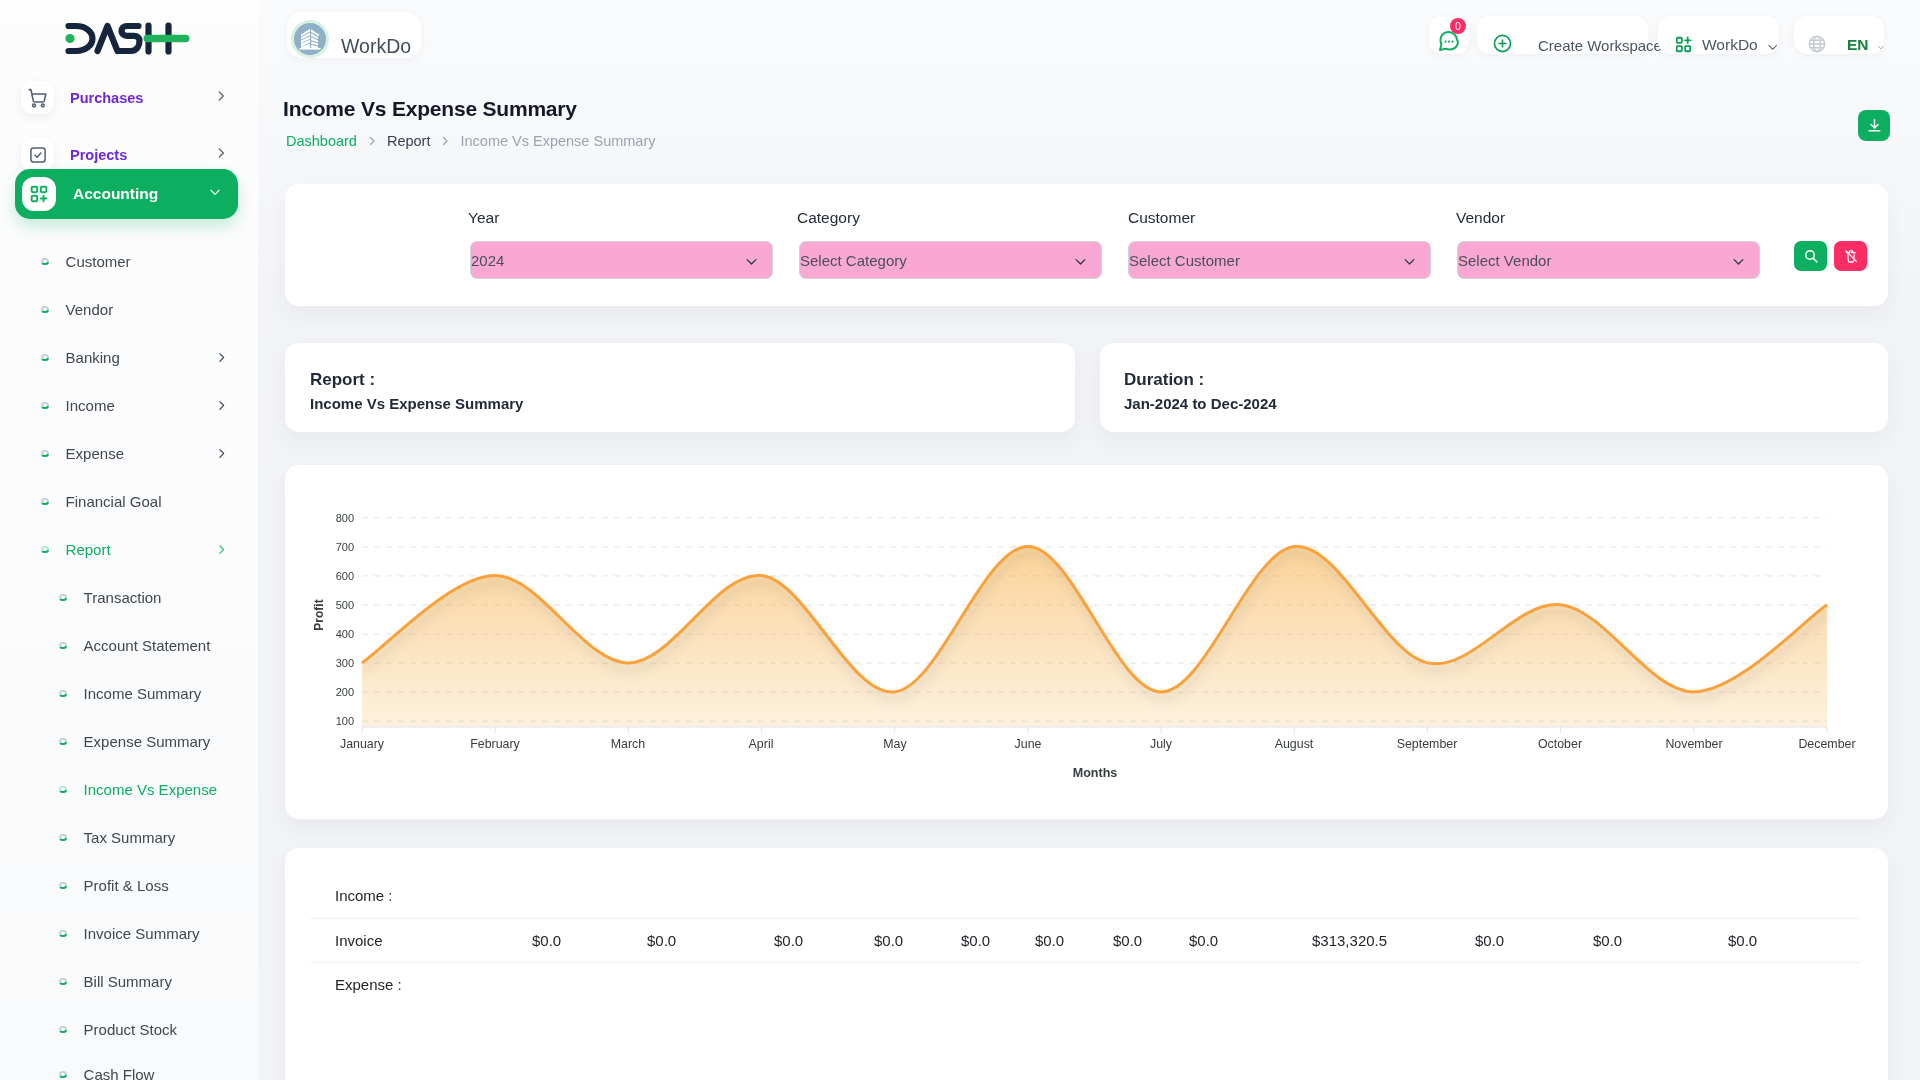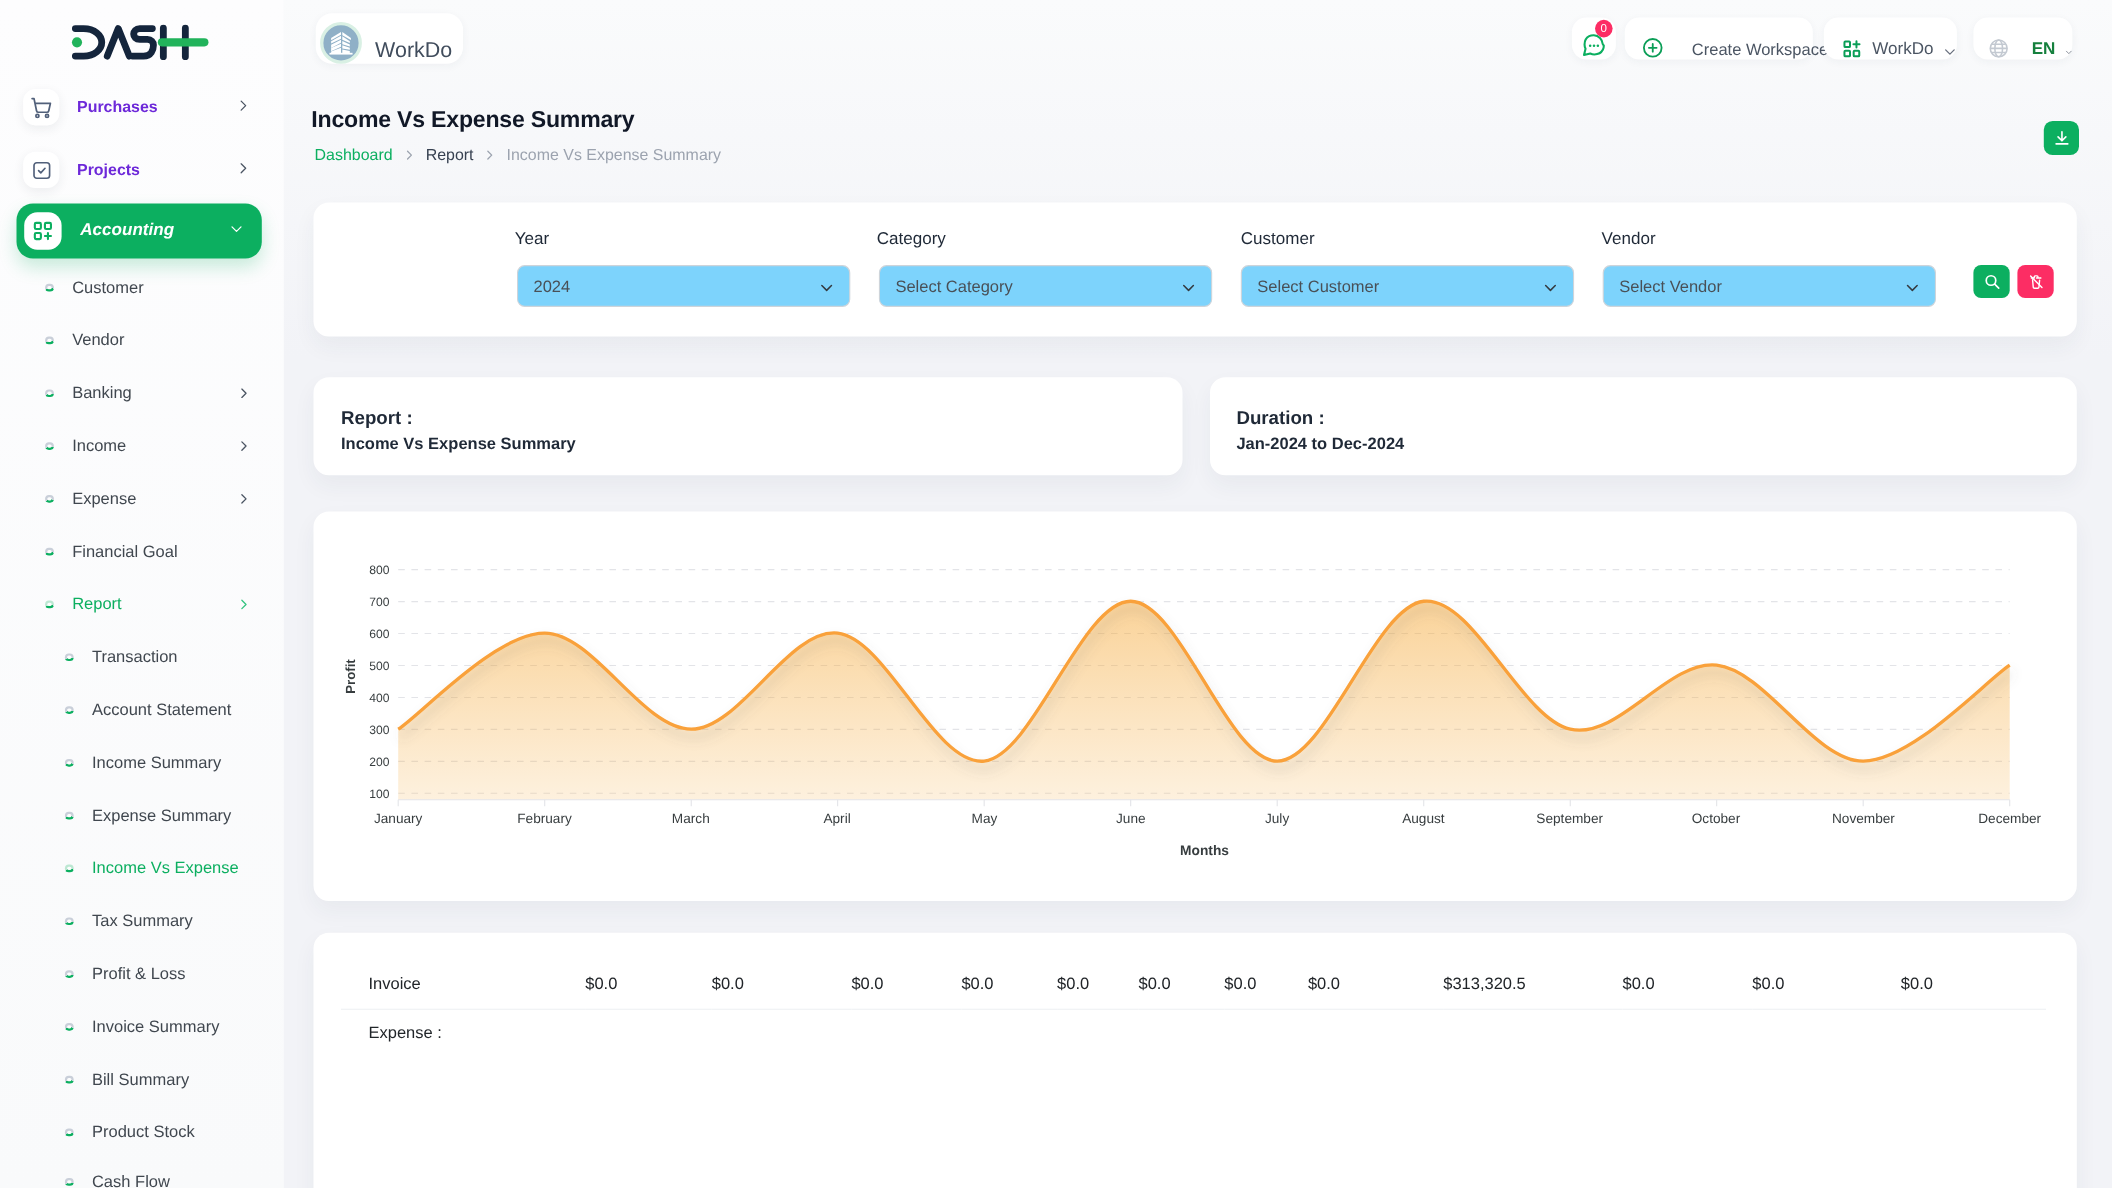--- a/index.html
+++ b/index.html
@@ -25,21 +25,21 @@
 .pill{position:absolute;top:16px;height:38px;background:#fff;border-radius:12px;box-shadow:0 2px 8px rgba(40,50,70,.05);display:flex;align-items:flex-end;}
 
 h1{position:absolute;left:283px;top:97px;font-size:21px;letter-spacing:-0.2px;font-weight:700;color:#111827;}
 .crumbs{position:absolute;left:286px;top:133px;font-size:14.5px;color:#9ca3af;display:flex;align-items:center;gap:9px;}
 .crumbs .c1{color:#0caf60;}
 .crumbs .c2{color:#374151;}
 .dl-btn{position:absolute;left:1858px;top:110px;width:32px;height:31px;background:#0caf60;border-radius:8px;display:flex;align-items:center;justify-content:center;}
 
 .card{position:absolute;background:#fff;border-radius:14px;box-shadow:0 9px 20px rgba(46,54,80,.05);}
 .lbl{position:absolute;font-size:15.5px;color:#1f2937;}
-.select{position:absolute;height:38px;border:1px solid #ced4da;border-radius:7px;background:#7dd3fc;font-size:15px;color:#495057;display:flex;align-items:center;padding-left:14px;}
+.select{position:absolute;height:38px;border:1px solid #ced4da;border-radius:7px;background:#f9a8d4;font-size:15px;color:#495057;display:flex;align-items:center;}
 .select .sc{position:absolute;right:13px;top:12px;}
 .btn-sm{position:absolute;width:31px;height:30px;border-radius:7px;display:flex;align-items:center;justify-content:center;}
 .rep-t{font-size:15px;font-weight:700;color:#1f2937;}
 
 table{border-collapse:collapse;}
 </style>
 </head>
 <body>
 <div class="content-bg"></div>
 <div class="sidebar"></div>
@@ -75,21 +75,21 @@
       <svg width="20" height="20" viewBox="0 0 24 24" fill="none" stroke="#51607a" stroke-width="1.8" stroke-linecap="round" stroke-linejoin="round">
         <rect x="3.5" y="3.5" width="17" height="17" rx="3"></rect>
         <path d="M8.5 12.2l2.4 2.4 4.6-5"></path>
       </svg>
     </span>
   Projects
   <span class="mi-chev"><svg class="chev-svg" width="14" height="14" viewBox="0 0 24 24">
         <path d="M9 5l7 7-7 7"></path>
       </svg></span>
 </div>
-<div class="menu-item mi-active" style="top:185px;font-style:italic;">
+<div class="menu-item mi-active" style="top:169px;">
   <span class="mi-icon">
       <svg width="22" height="22" viewBox="0 0 24 24" fill="none" stroke="#0caf60" stroke-width="2.1" stroke-linecap="round" stroke-linejoin="round">
         <rect x="4" y="4" width="6" height="6" rx="1.2"></rect>
         <rect x="14" y="4" width="6" height="6" rx="1.2"></rect>
         <rect x="4" y="14" width="6" height="6" rx="1.2"></rect>
         <path d="M17 14v6M14 17h6"></path>
       </svg>
     </span>
   Accounting
   <span class="mi-chev"><svg width="14" height="14" viewBox="0 0 24 24" fill="none" stroke="#fff" stroke-width="2" stroke-linecap="round" stroke-linejoin="round">
@@ -325,20 +325,35 @@
         <col style="width:74px;">
         <col style="width:78px;">
         <col style="width:76px;">
         <col style="width:123px;">
         <col style="width:163px;">
         <col style="width:118px;">
         <col style="width:135px;">
         <col>
     </colgroup>
     <tbody>
+    <tr style="height:45px;border-bottom:1px solid #eef0f3;">
+          <td style="padding-left:25px;">Income :</td>
+          <td></td>
+          <td></td>
+          <td></td>
+          <td></td>
+          <td></td>
+          <td></td>
+          <td></td>
+          <td></td>
+          <td></td>
+          <td></td>
+          <td></td>
+          <td></td>
+        </tr>
     <tr style="height:44px;border-bottom:1px solid #eef0f3;">
           <td style="padding-left:25px;">Invoice</td>
           <td>$0.0</td>
           <td>$0.0</td>
           <td>$0.0</td>
           <td>$0.0</td>
           <td>$0.0</td>
           <td>$0.0</td>
           <td>$0.0</td>
           <td>$0.0</td>

